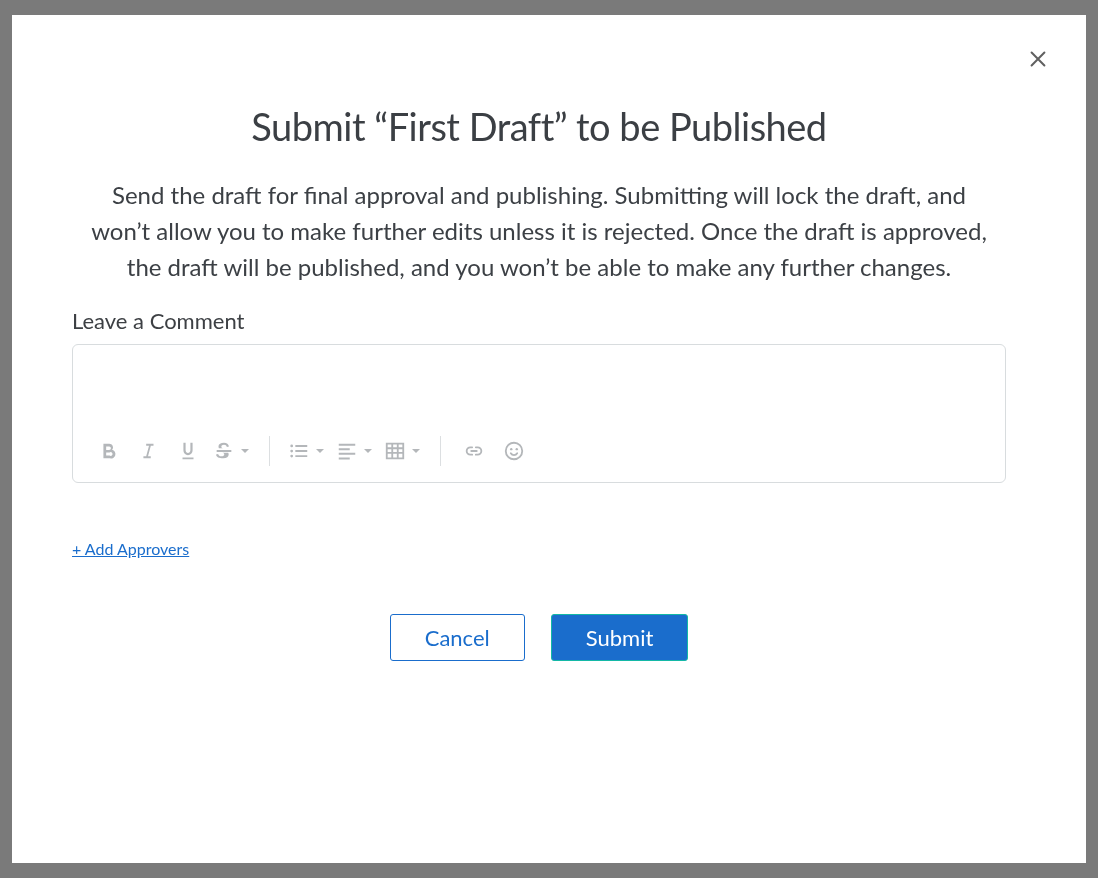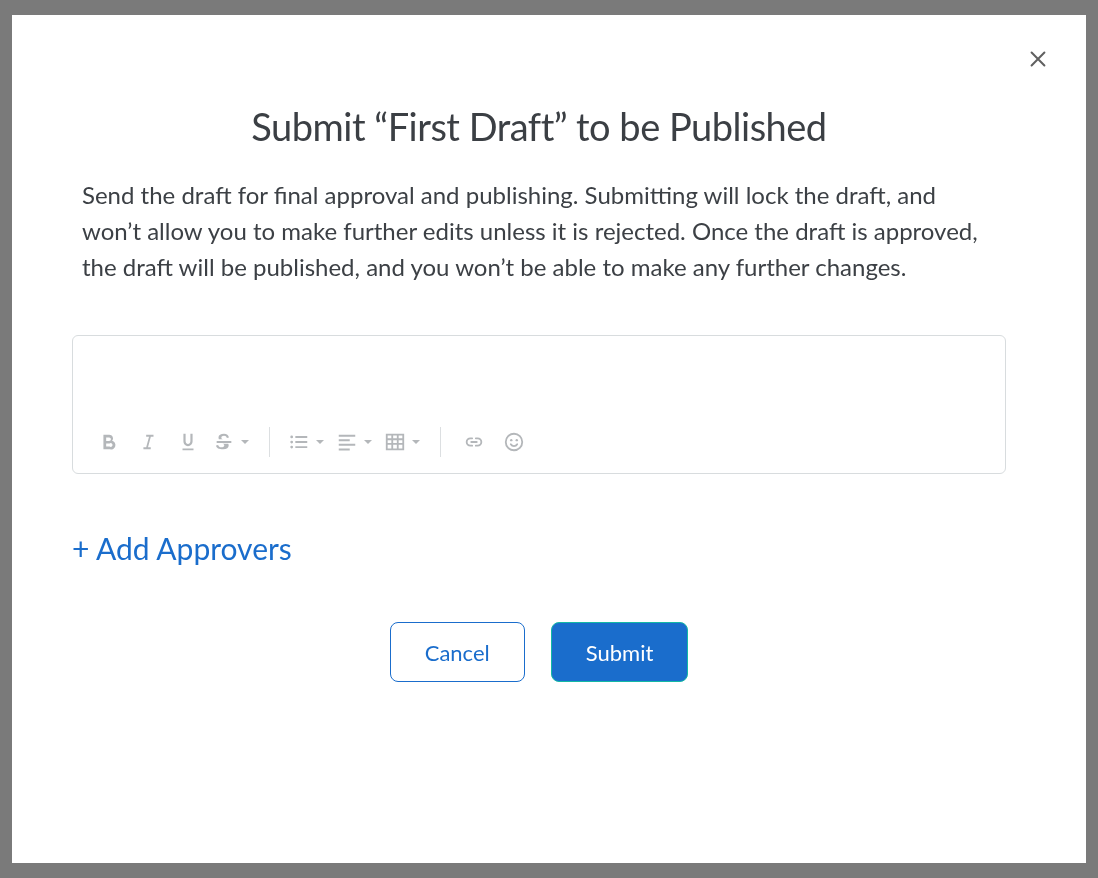--- a/index.html
+++ b/index.html
@@ -26,21 +26,22 @@
     color: #3b3f44;
     text-align: center;
     margin-top: 18px;
     margin-bottom: 28px;
     letter-spacing: -0.5px;
   }
   .modal-desc {
     font-size: 24px;
     line-height: 1.5;
     color: #3c4045;
-    margin: 0 10px 50px 10px;
+    text-align: center;
+    margin: 0 10px 22px 10px;
   }
   .comment-label {
     font-size: 22px;
     color: #3d4044;
     margin-bottom: 10px;
   }
   .editor {
     border: 1px solid #d8dcde;
     border-radius: 6px;
     width: 100%;
@@ -81,36 +82,37 @@
   .tb-btn svg { width: 22px; height: 22px; }
   .tb-btn.small-caret svg.caret { width: 12px; height: 12px; }
   .tb-sep {
     width: 1px;
     height: 30px;
     background: #dcdfe1;
     margin: 0 12px;
   }
   .add-approvers {
     color: #1a6dcc;
-    font-size: 30px;
+    font-size: 16px;
     font-weight: 400;
     cursor: pointer;
     margin-bottom: 56px;
     display: inline-block;
+    text-decoration: underline;
   }
   .btn-row {
     display: flex;
     gap: 26px;
     justify-content: center;
   }
   .btn {
-    height: 60px;
+    height: 47px;
     padding: 0 34px;
     font-size: 22px;
-    border-radius: 8px;
+    border-radius: 3px;
     cursor: pointer;
     font-family: inherit;
     display: inline-flex;
     align-items: center;
     justify-content: center;
   }
   .btn-secondary {
     background: #ffffff;
     color: #1a6dcc;
     border: 1px solid #1a6dcc;
@@ -130,20 +132,21 @@
         <path fill="none" stroke="currentColor" stroke-width="2.2" stroke-linecap="round" d="M5 5 L19 19 M19 5 L5 19"></path>
       </svg>
   </div>
 
   <h1 class="modal-title">
     <span>Submit “</span><span>First Draft</span><span>” to be Published</span>
   </h1>
 
   <p class="modal-desc">Send the draft for final approval and publishing. Submitting will lock the draft, and won’t allow you to make further edits unless it is rejected. Once the draft is approved, the draft will be published, and you won’t be able to make any further changes.</p>
 
+  <div class="comment-label">Leave a Comment</div>
 
   <div class="editor">
     <textarea class="editor-textarea" value="" style=""></textarea>
     <div class="toolbar">
 
       <div class="tb-btn" title="Bold">
         <svg viewBox="0 0 24 24">
             <path fill="currentColor" d="M7 4h6.5a4 4 0 0 1 3 6.6A4.2 4.2 0 0 1 14 20H7V4zm3 3v4h3.2a2 2 0 0 0 0-4H10zm0 6.5V17h3.7a2.1 2.1 0 1 0 0-3.5H10z"></path>
           </svg>
       </div>

